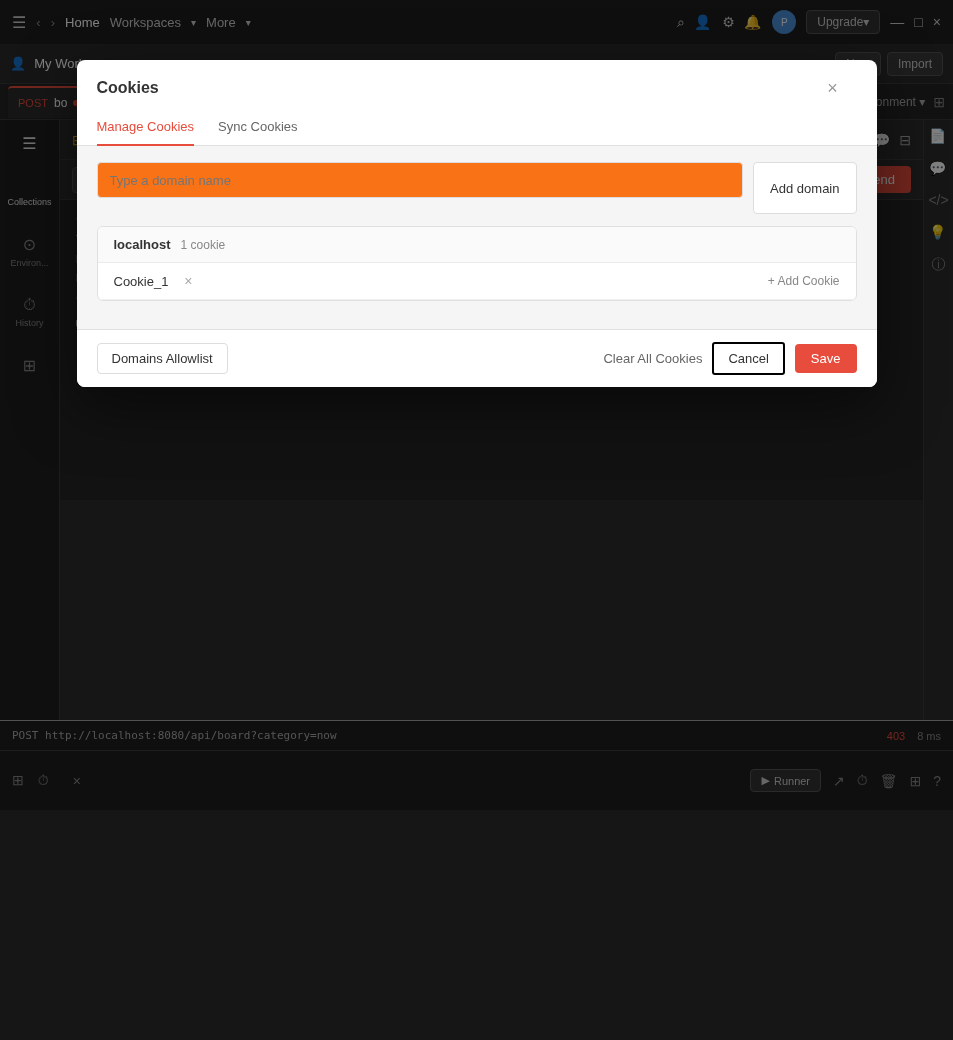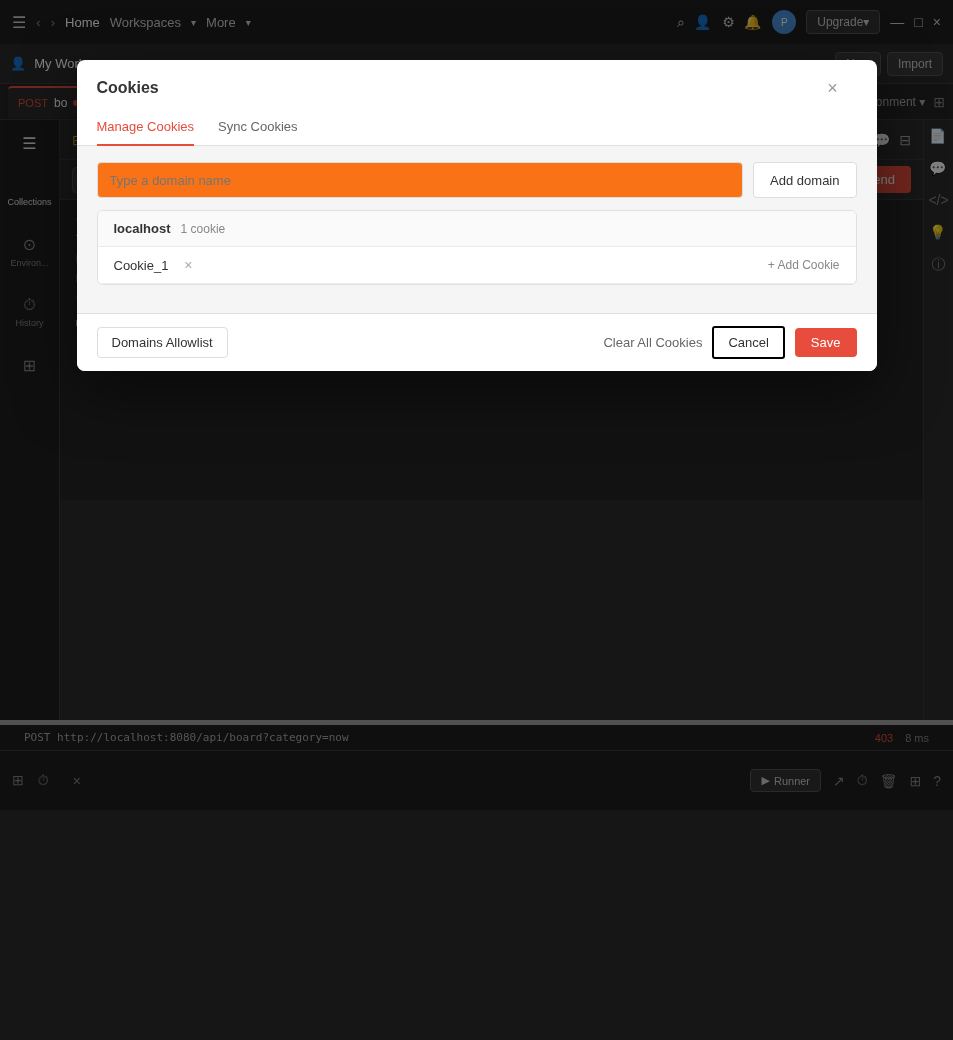--- a/index.html
+++ b/index.html
@@ -156,22 +156,22 @@
       font-size: 13px;
       cursor: pointer;
     }
 
     
     .status-bar {
       height: 30px;
       background: #1e1e1e;
       display: flex;
       align-items: center;
-      padding: 0 24px;
-      border-top: 5px solid #a3a3a3;
+      padding: 0 12px;
+      border-top: 1px solid #a3a3a3;
       color: #888;
       font-size: 11px;
       gap: 8px;
     }
     .status-bar .url-info { color: #aaa; font-family: monospace; }
     .status-right { margin-left: auto; display: flex; gap: 12px; }
     .status-code { color: #e74c3c; }
 
     
     .modal-overlay {
@@ -249,21 +249,21 @@
       height: 36px;
       border: 1px solid #ddd;
       border-radius: 4px;
       padding: 0 12px;
       font-size: 13px;
       color: #333;
       outline: none;
       background: #f97316;
     }
     .add-domain-btn {
-      height: 36px;
+      height: 52px;
       padding: 0 16px;
       background: #fff;
       border: 1px solid #ddd;
       border-radius: 4px;
       font-size: 13px;
       color: #333;
       cursor: pointer;
     }
 
     

